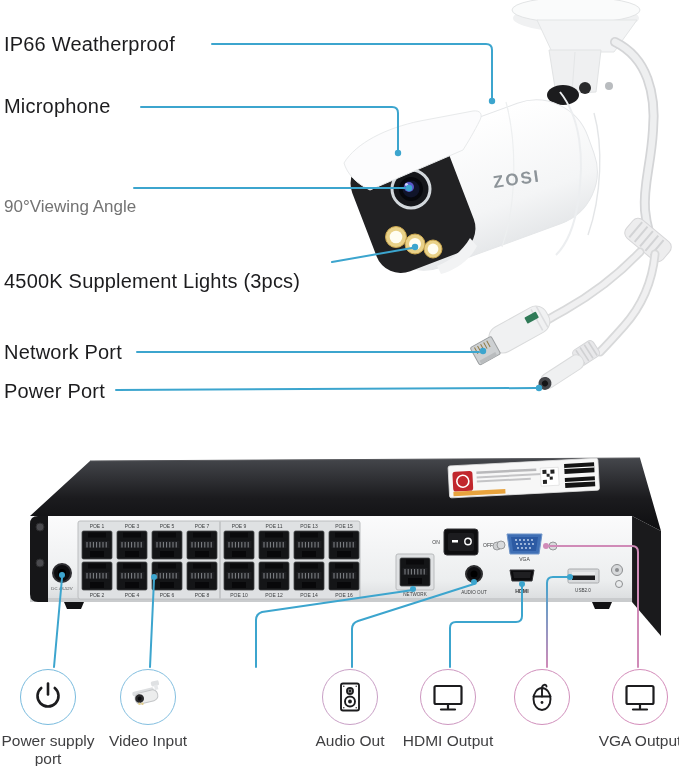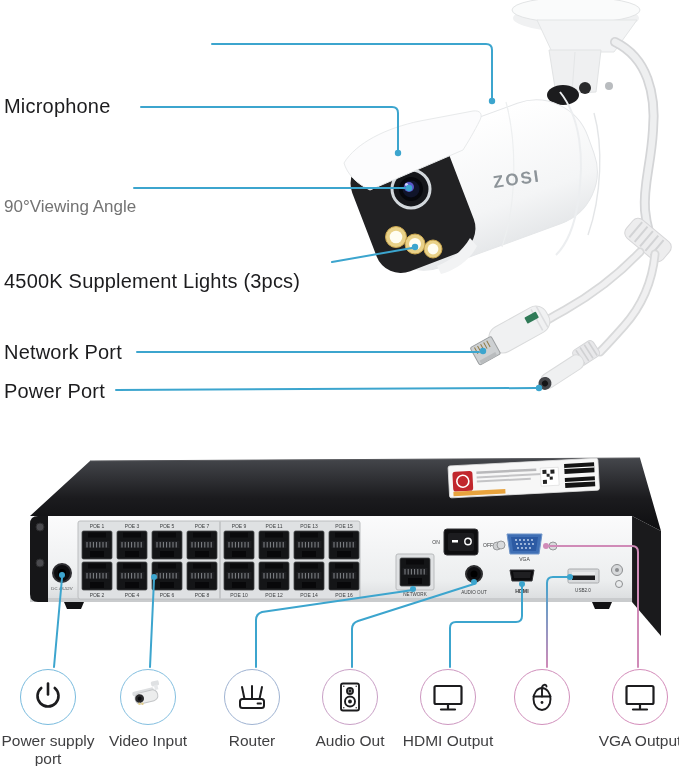--- a/index.html
+++ b/index.html
@@ -323,20 +323,21 @@
       <circle cx="62" cy="575" r="3" fill="#3CA5CE"></circle>
         <circle cx="154" cy="577" r="3" fill="#3CA5CE"></circle>
       <circle cx="413" cy="589" r="3" fill="#3CA5CE"></circle>
         <circle cx="474" cy="582" r="3" fill="#3CA5CE"></circle>
       <circle cx="522" cy="584" r="3" fill="#3CA5CE"></circle>
         <circle cx="570" cy="577" r="3" fill="#3CA5CE"></circle>
       <circle cx="546" cy="546" r="3" fill="#D08BB8"></circle>
     </g>
   </svg>
 
+  <div class="callout-label cl-1">IP66 Weatherproof</div>
   <div class="callout-label cl-2">Microphone</div>
   <div class="callout-sublabel cl-3s">90°Viewing Angle</div>
   <div class="callout-label cl-4">4500K Supplement Lights (3pcs)</div>
   <div class="callout-label cl-5">Network Port</div>
   <div class="callout-label cl-6">Power Port</div>
 
   <div class="legend-item li-1">
     <div class="legend-circle" style="border-color: rgb(121, 187, 222);">
       <svg width="34" height="34" viewBox="0 0 34 34" fill="none" stroke="#1c1c1e" stroke-width="2.6" stroke-linecap="round">
         <path d="M10.25,8 A10.5,10.5 0 1 0 23.75,8"></path>
@@ -357,32 +358,20 @@
           <circle cx="9.5" cy="17.5" r="4.4" fill="#2a2a2c"></circle>
           <circle cx="9.5" cy="17.5" r="2" fill="#0c0c0e"></circle>
           <circle cx="8" cy="22.5" r="1.2" fill="#e4cf8e"></circle>
           <circle cx="11" cy="23.2" r="1.2" fill="#e4cf8e"></circle>
         </g>
       </svg>
     </div>
     <div class="legend-label">Video Input</div>
   </div>
 
-  <div class="legend-item li-3">
-    <div class="legend-circle" style="border-color: rgb(159, 179, 210);">
-      <svg width="34" height="34" viewBox="0 0 34 34" fill="none" stroke="#1c1c1e" stroke-width="2" stroke-linecap="round" stroke-linejoin="round">
-        <rect x="5" y="19" width="24" height="9" rx="2.5"></rect>
-        <path d="M9.5,19 L7,7"></path>
-          <path d="M17,19 V6"></path>
-          <path d="M24.5,19 L27,7"></path>
-        <path d="M22.5,23.5 h3.5" stroke-width="1.8"></path>
-      </svg>
-    </div>
-    <div class="legend-label">Router</div>
-  </div>
 
   <div class="legend-item li-4">
     <div class="legend-circle" style="border-color: rgb(201, 160, 198);">
       <svg width="34" height="34" viewBox="0 0 34 34" fill="none" stroke="#1c1c1e" stroke-width="1.9">
         <rect x="8" y="3.5" width="18" height="27" rx="2"></rect>
         <circle cx="17" cy="11" r="3"></circle>
           <circle cx="17" cy="11" r="0.7" fill="#1c1c1e"></circle>
         <circle cx="17" cy="21.5" r="5"></circle>
           <circle cx="17" cy="21.5" r="1" fill="#1c1c1e"></circle>
         <circle cx="10.8" cy="6.2" r="0.7" fill="#1c1c1e" stroke="none"></circle>

